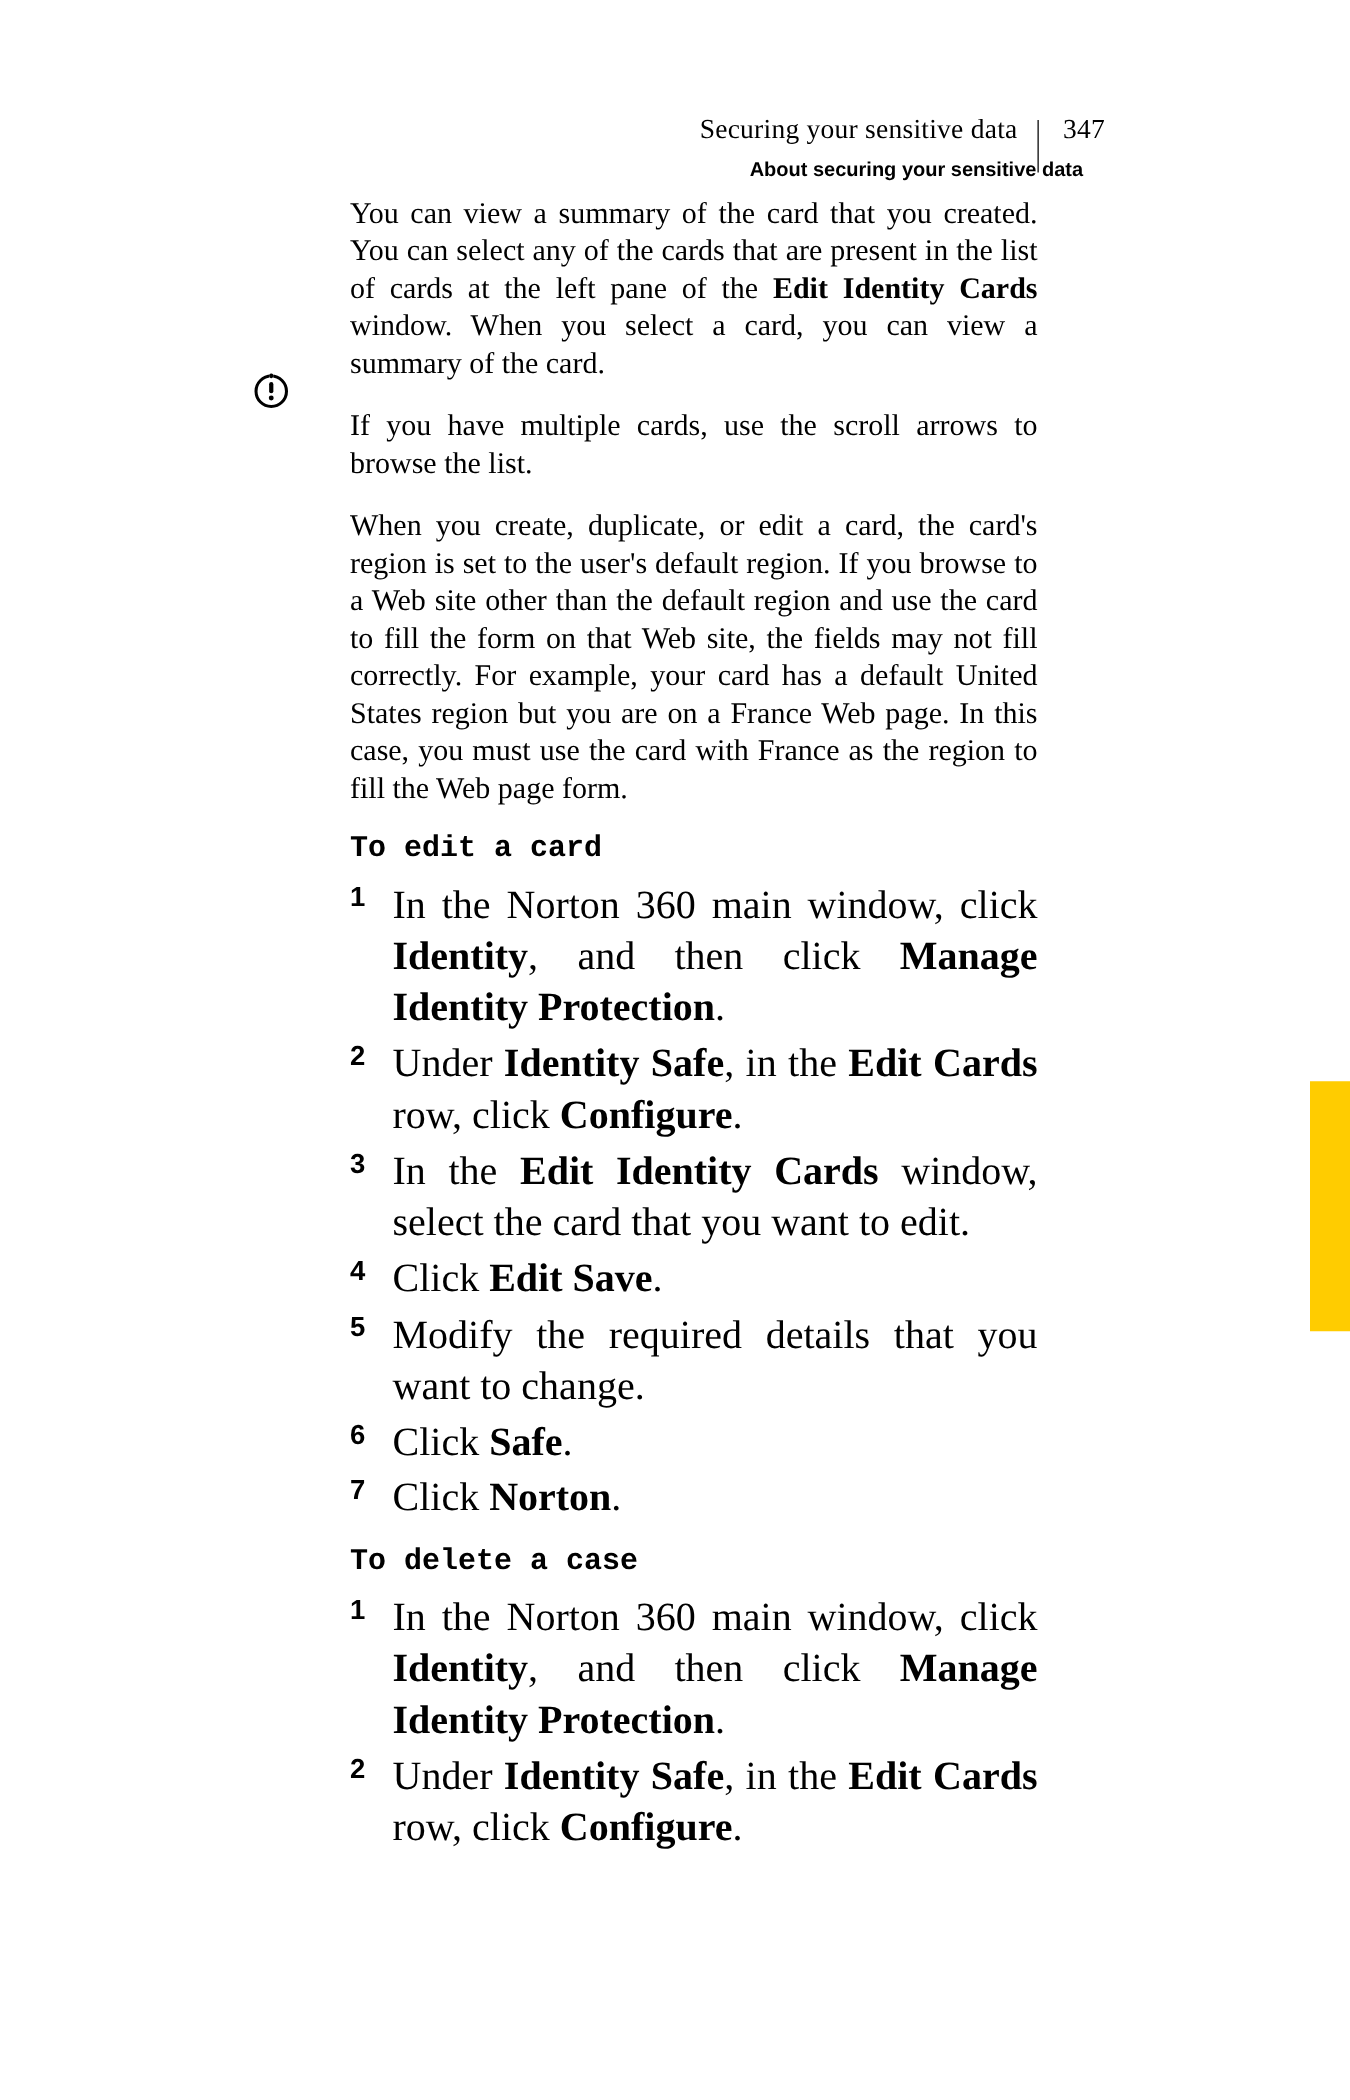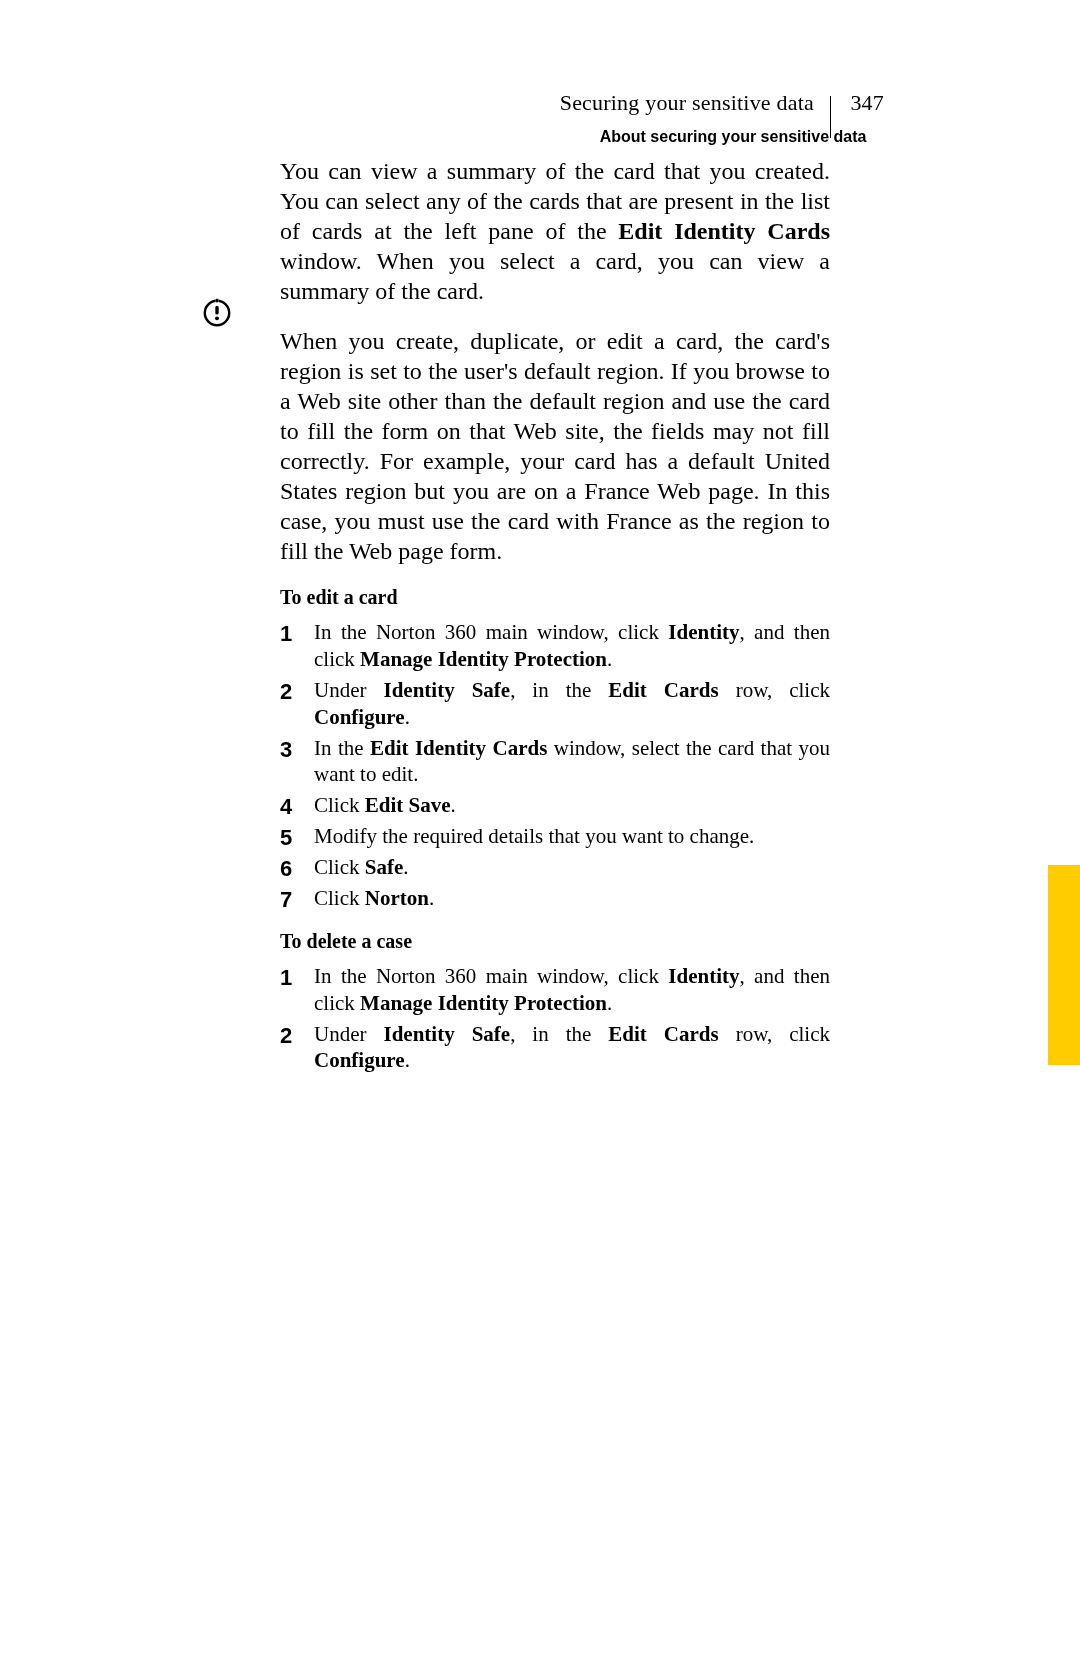--- a/index.html
+++ b/index.html
@@ -58,34 +58,34 @@
   }
   .para .bold { font-weight: bold; }
   .warning-icon {
     position: absolute;
     left: 202px;
     top: 298px;
     width: 30px;
     height: 30px;
   }
   .section-heading {
-    font-family: Liberation Serif, serif;
+    font-family: Liberation Mono, monospace;
     font-weight: bold;
-    font-size: 20px;
+    font-size: 24px;
     margin-top: 6px;
     margin-bottom: 10px;
   }
   .steps {
     list-style: none;
     counter-reset: step;
     margin-bottom: 18px;
   }
   .steps li {
     counter-increment: step;
-    font-size: 21px;
+    font-size: 32px;
     line-height: 1.28;
     margin-bottom: 4px;
     padding-left: 34px;
     position: relative;
     text-align: justify;
   }
   .steps li::before {
     content: counter(step);
     position: absolute;
     left: 0;
@@ -126,20 +126,21 @@
   </svg>
 </div>
 
 <div class="content">
 
   <p class="para">
     <span>You can view a summary of the card that you created. You can select any of the cards that are present in the list of cards at the left pane of the </span><span class="bold">Edit Identity Cards</span><span> window. When you select a card, you can view a summary of the card.</span>
   </p>
 
 
+  <p class="para">If you have multiple cards, use the scroll arrows to browse the list.</p>
 
   <p class="para">When you create, duplicate, or edit a card, the card's region is set to the user's default region. If you browse to a Web site other than the default region and use the card to fill the form on that Web site, the fields may not fill correctly. For example, your card has a default United States region but you are on a France Web page. In this case, you must use the card with France as the region to fill the Web page form.</p>
 
   <div class="section-heading">To edit a card</div>
 
   <ol class="steps">
     <li><span>In the Norton 360 main window, click </span><span class="b">Identity</span><span>, and then click </span><span class="b">Manage Identity Protection</span><span>.</span></li>
     <li><span>Under </span><span class="b">Identity Safe</span><span>, in the </span><span class="b">Edit Cards</span><span> row, click </span><span class="b">Configure</span><span>.</span></li>
     <li><span>In the </span><span class="b">Edit Identity Cards</span><span> window, select the card that you want to edit.</span></li>
     <li><span>Click </span><span class="b">Edit Save</span><span>.</span></li>

